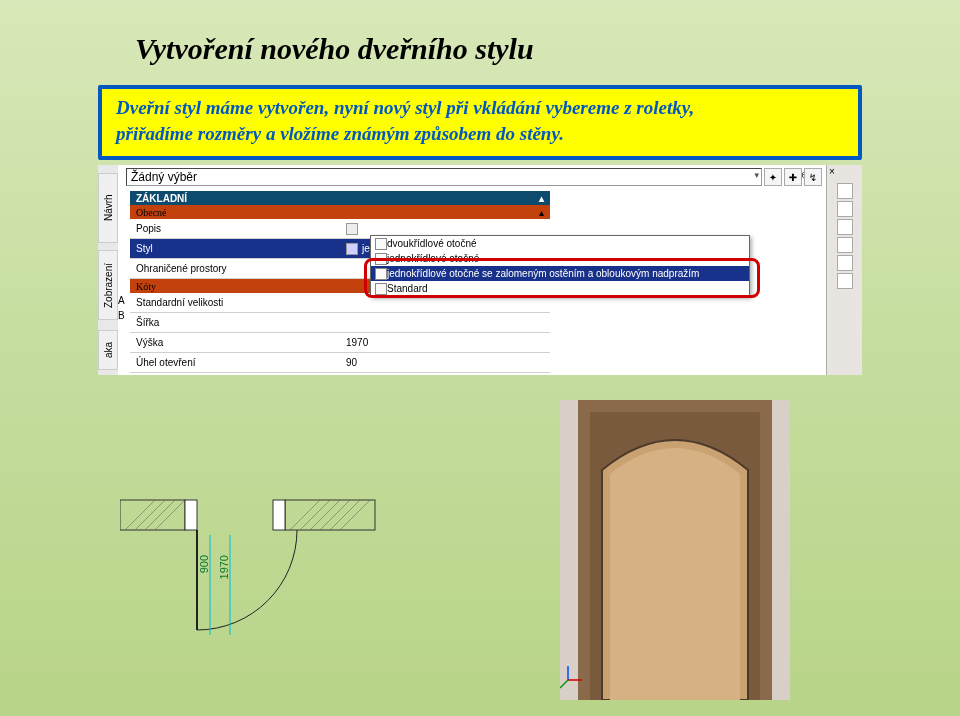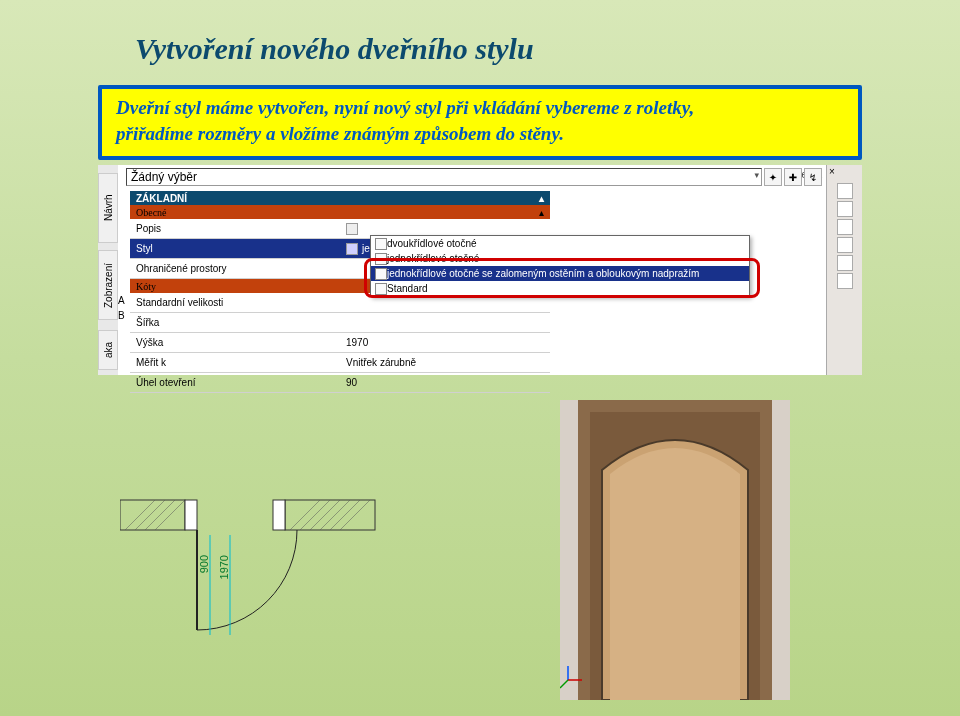--- a/index.html
+++ b/index.html
@@ -11,21 +11,21 @@
     position: relative;
     overflow: hidden;
   }
   .title {
     position: absolute;
     top: 32px;
     left: 135px;
     font-size: 30px;
     font-weight: bold;
     font-style: italic;
-    color: #0c4a6e;
+    color: #000000;
     font-family: Georgia, 'Times New Roman', serif;
   }
   .callout {
     position: absolute;
     top: 85px;
     left: 98px;
     width: 764px;
     background: #ffff00;
     border: 4px solid #0058c0;
     padding: 6px 14px 10px 14px;
@@ -311,26 +311,20 @@
     <div class="prop-row">
       <div class="pk">Šířka</div>
       <div class="pv">
           <span></span>
         </div>
     </div>
     <div class="prop-row">
       <div class="pk">Výška</div>
       <div class="pv">
           <span>1970</span>
-        </div>
-    </div>
-    <div class="prop-row">
-      <div class="pk">Měřit k</div>
-      <div class="pv">
-          <span>Vnitřek zárubně</span>
         </div>
     </div>
     <div class="prop-row">
       <div class="pk">Úhel otevření</div>
       <div class="pv">
           <span>90</span>
         </div>
     </div>
   </div>
 

